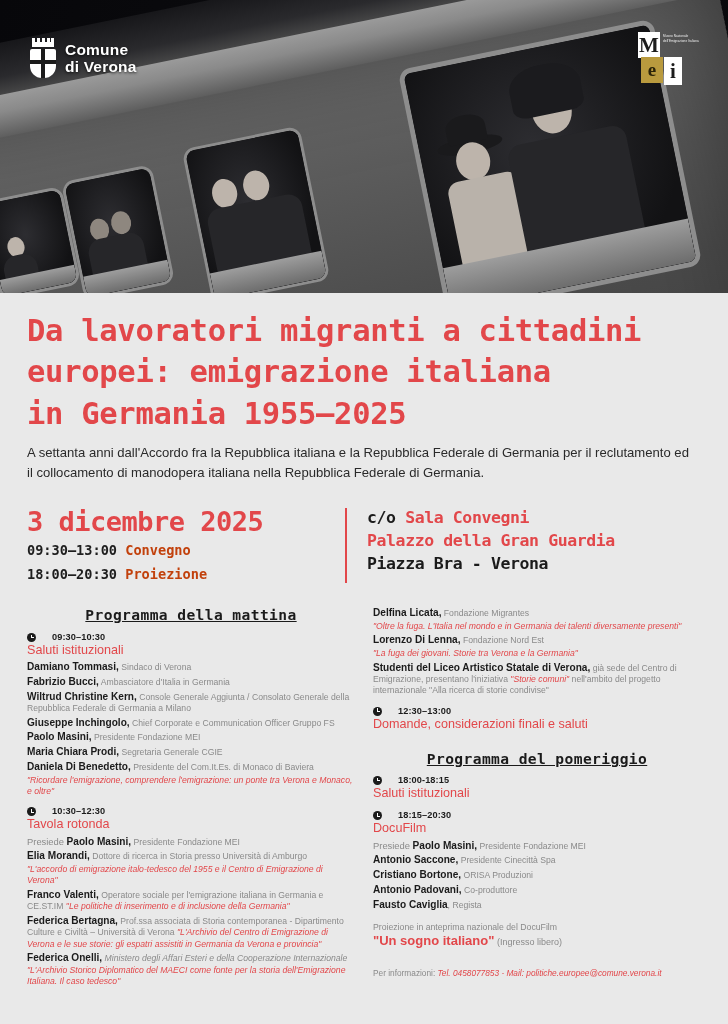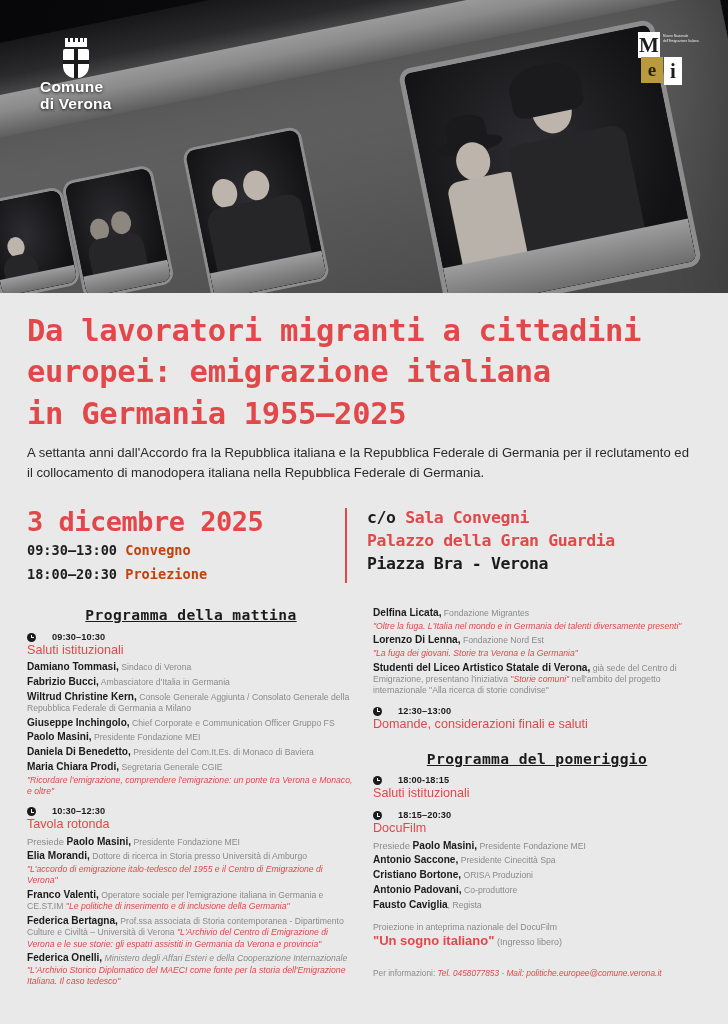--- a/index.html
+++ b/index.html
@@ -92,22 +92,22 @@
   
   .w1 { left: -10px; top: 193px; width: 82px; height: 100px; transform: rotate(-11.5deg); }
   
   .w2 { left: 72px; top: 172px; width: 92px; height: 121px; transform: rotate(-11.5deg); }
   
   .w3 { left: 196px; top: 136px; width: 120px; height: 157px; transform: rotate(-11.5deg); }
   
   .w4 { left: 420px; top: 42px; width: 260px; height: 251px; transform: rotate(-11.5deg); border-width:5px;}
 
   .logo-comune {
-    position: absolute; left: 40px; top: 38px;
-    display: flex; align-items: center; z-index: 5; flex-direction: column;
+    position: absolute; left: 30px; top: 38px;
+    display: flex; align-items: center; gap: 9px; z-index: 5;
   }
   .crest { width: 26px; height: 40px; position: relative; }
   .crest .crown {
     position: absolute; top: 0; left: 2px; width: 22px; height: 9px;
     background:
       linear-gradient(#fff,#fff) 0 4px/22px 5px no-repeat,
       linear-gradient(#fff,#fff) 0 0/3px 5px no-repeat,
       linear-gradient(#fff,#fff) 5px 0/3px 5px no-repeat,
       linear-gradient(#fff,#fff) 10px 0/3px 5px no-repeat,
       linear-gradient(#fff,#fff) 15px 0/3px 5px no-repeat,
@@ -406,22 +406,22 @@
           <div class="slot-time">
             <span class="clock-icon"></span>
             <span>09:30–10:30</span>
           </div>
           <div class="slot-title">Saluti istituzionali</div>
           <div class="entry"><span class="nm">Damiano Tommasi,</span><span> Sindaco di Verona</span></div>
           <div class="entry"><span class="nm">Fabrizio Bucci,</span><span> Ambasciatore d'Italia in Germania</span></div>
           <div class="entry"><span class="nm">Wiltrud Christine Kern,</span><span> Console Generale Aggiunta / Consolato Generale della Repubblica Federale di Germania a Milano</span></div>
           <div class="entry"><span class="nm">Giuseppe Inchingolo,</span><span> Chief Corporate e Communication Officer Gruppo FS</span></div>
           <div class="entry"><span class="nm">Paolo Masini,</span><span> Presidente Fondazione MEI</span></div>
+          <div class="entry"><span class="nm">Maria Chiara Prodi,</span><span> Segretaria Generale CGIE</span></div>
           <div class="entry"><span class="nm">Daniela Di Benedetto,</span><span> Presidente del Com.It.Es. di Monaco di Baviera</span></div>
-          <div class="entry"><span class="nm">Maria Chiara Prodi,</span><span> Segretaria Generale CGIE</span></div>
           <div class="quote">"Ricordare l'emigrazione, comprendere l'emigrazione: un ponte tra Verona e Monaco, e oltre"</div>
         </div>
 
         <div class="slot">
           <div class="slot-time">
             <span class="clock-icon"></span>
             <span>10:30–12:30</span>
           </div>
           <div class="slot-title">Tavola rotonda</div>
           <div class="entry"><span class="pre">Presiede </span><span class="nm">Paolo Masini,</span><span> Presidente Fondazione MEI</span></div>

